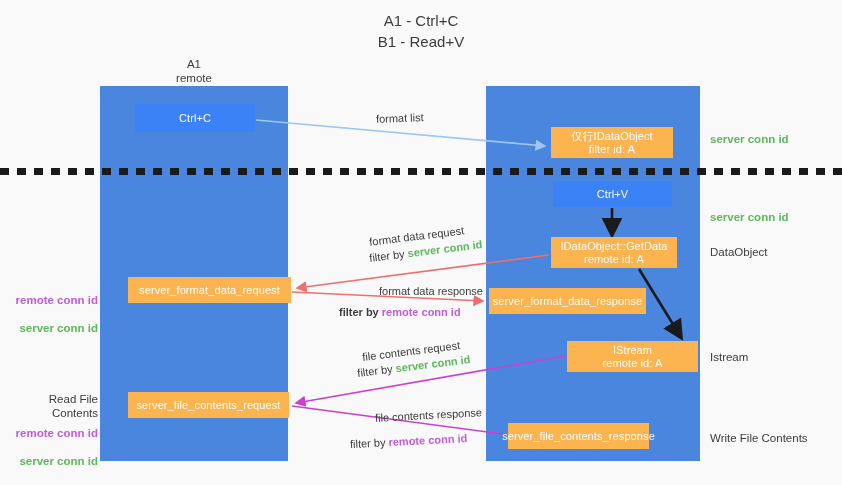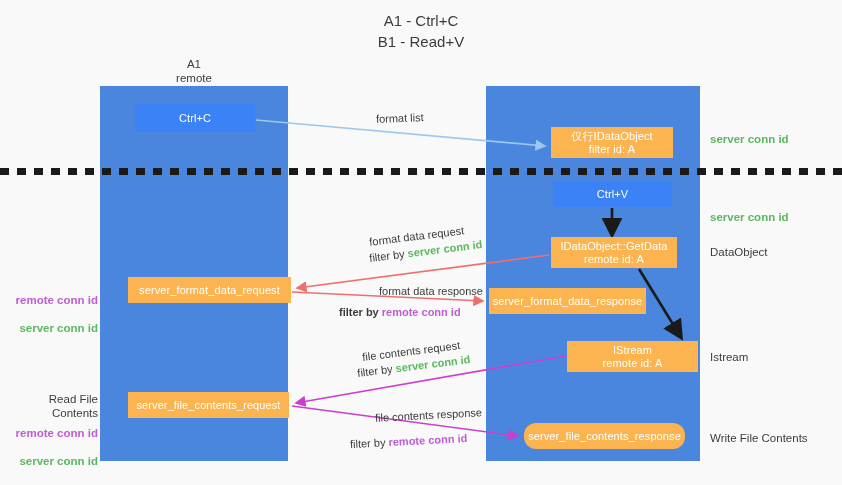--- a/index.html
+++ b/index.html
@@ -52,21 +52,21 @@
   .orange{background:#fbb450;}
 
   #box-ctrlc{left:135px;top:104px;width:120px;height:28px;}
   #box-dataobj{left:551px;top:127px;width:122px;height:31px;}
   #box-ctrlv{left:553px;top:181px;width:119px;height:26px;}
   #box-getdata{left:551px;top:237px;width:126px;height:31px;}
   #box-fmtreq{left:128px;top:277px;width:163px;height:26px;}
   #box-fmtresp{left:489px;top:288px;width:157px;height:26px;}
   #box-istream{left:567px;top:341px;width:131px;height:31px;}
   #box-filereq{left:128px;top:392px;width:161px;height:26px;}
-  #box-fileresp{left:524px;top:423px;width:161px;height:26px;border-radius:12px;}
+  #box-fileresp{left:508px;top:423px;width:141px;height:26px;}
 
   
   #divider{
     left:0;top:168px;width:842px;height:7px;
     background-image:repeating-linear-gradient(to right,#1a1a1a 0 9px,transparent 9px 17px);
   }
 
   
   .side-label{font-size:11.5px;line-height:14px;color:#3c3c3c;white-space:pre-line;}
   .green-txt{color:#5cb85c;font-weight:bold;}

